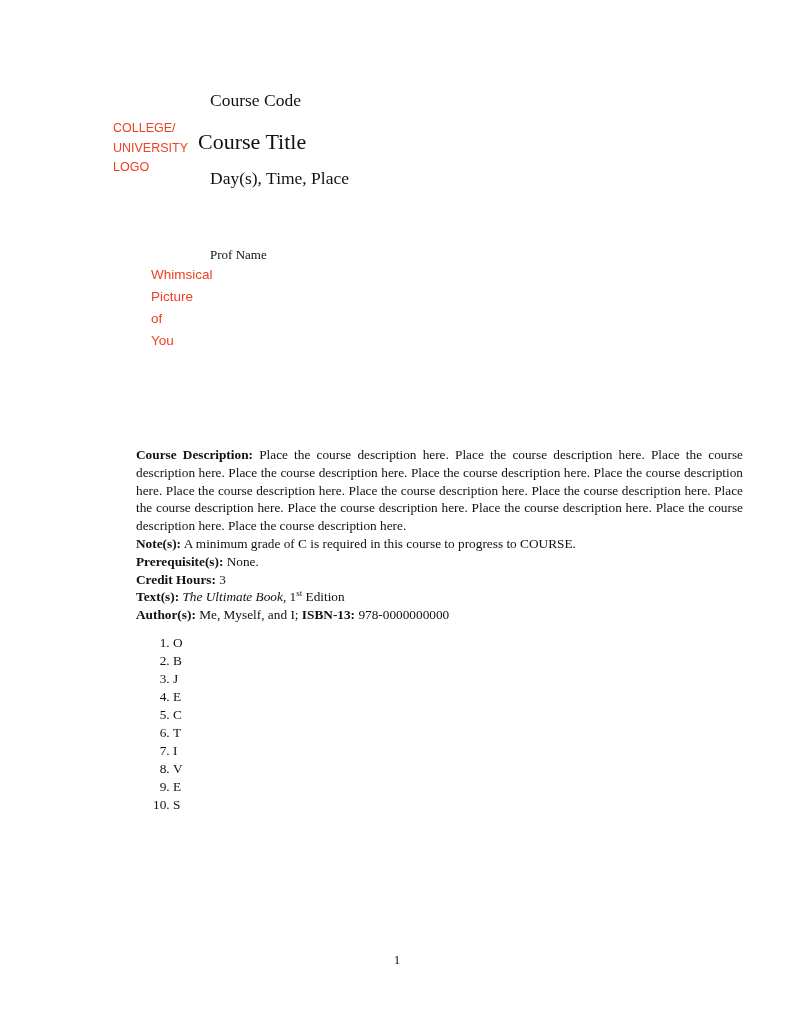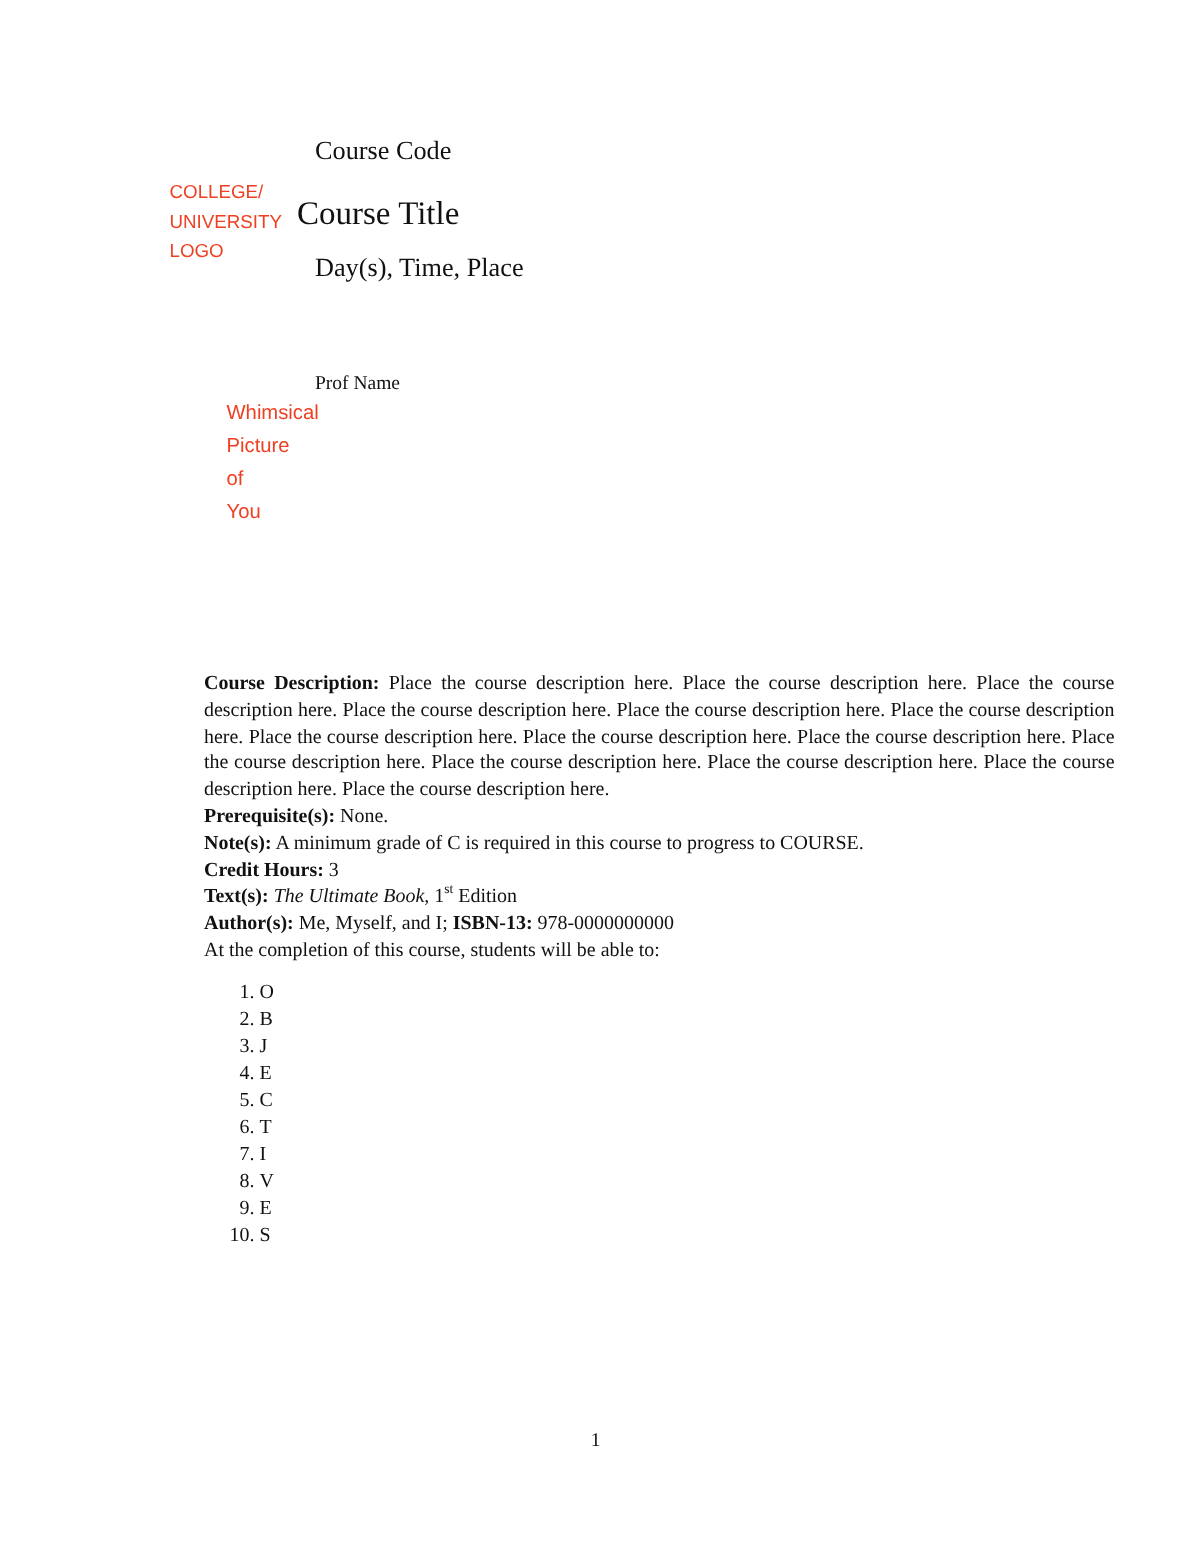--- a/index.html
+++ b/index.html
@@ -85,32 +85,31 @@
     <div>You</div>
   </div>
 
   <div class="abs prof-name">Prof Name</div>
 
 
   <div class="abs content">
 
     <p><b>Course Description:</b> <span>Place the course description here. Place the course description here. Place the course description here. Place the course description here. Place the course description here. Place the course description here. Place the course description here. Place the course description here. Place the course description here. Place the course description here. Place the course description here. Place the course description here. Place the course description here. Place the course description here.</span></p>
 
+    <p><b>Note(s):</b> <span>A minimum grade of C is required in this course to progress to COURSE.</span></p>
+
     <p><b>Prerequisite(s):</b> <span>None.</span></p>
-
-    <p><b>Note(s):</b> <span>A minimum grade of C is required in this course to progress to COURSE.</span></p>
 
     <p><b>Credit Hours:</b> <span>3</span></p>
 
     <p class="gap-before"><b>Text(s):</b> <i>The Ultimate Book</i><span>, 1</span><sup>st</sup><span> Edition</span></p>
 
     <p><b>Author(s):</b> <span>Me, Myself, and I;</span> <b>ISBN-13:</b> <span>978-0000000000</span></p>
 
 
-    <p>At the completion of this course, students will be able to:</p>
 
     <ol class="obj-list">
       <li>O</li>
       <li>B</li>
       <li>J</li>
       <li>E</li>
       <li>C</li>
       <li>T</li>
       <li>I</li>
       <li>V</li>

